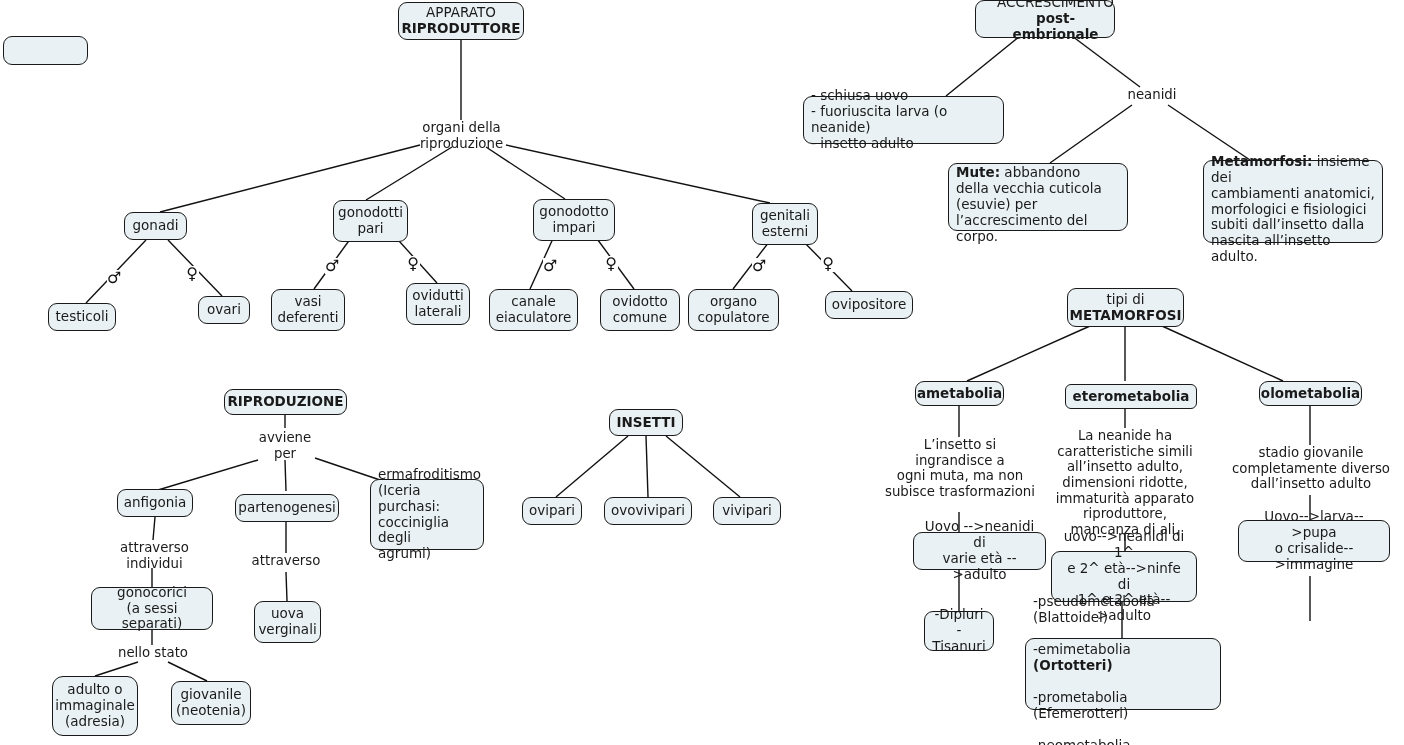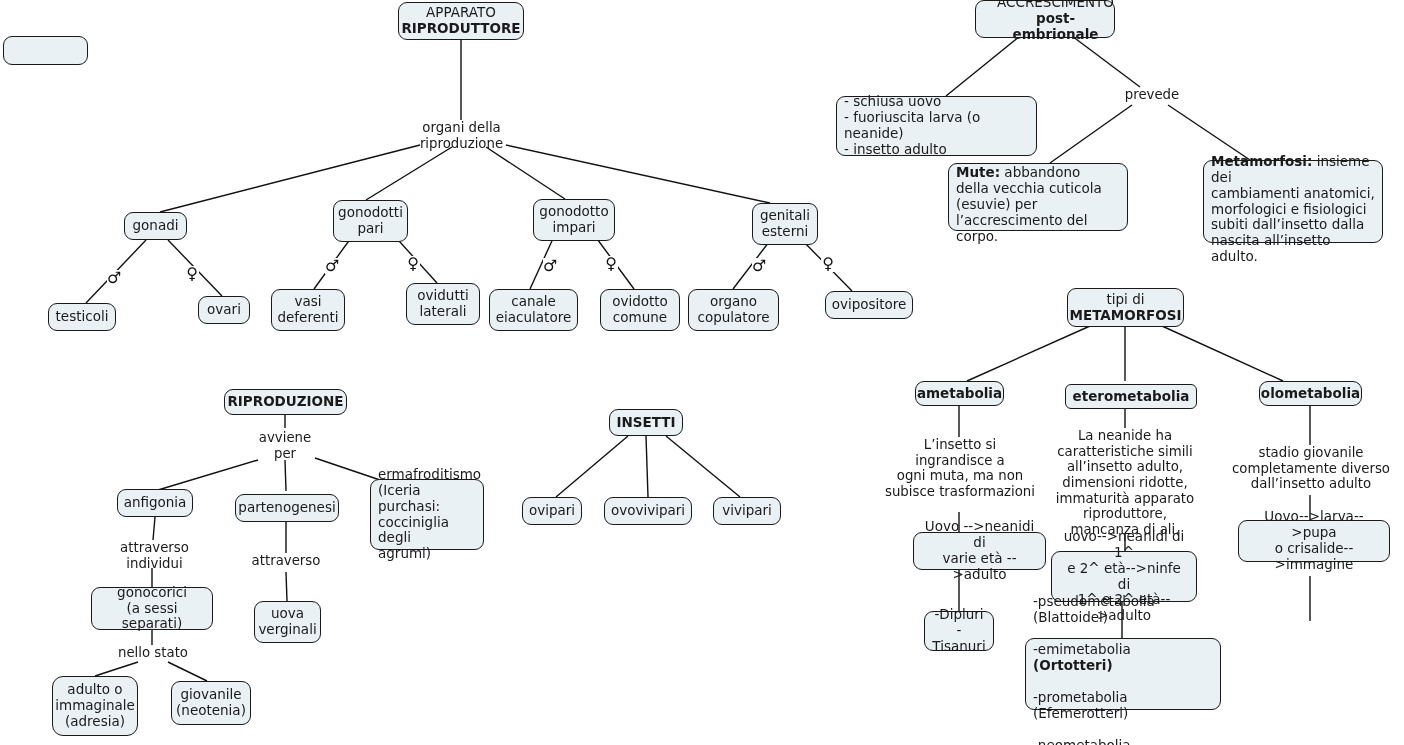--- a/index.html
+++ b/index.html
@@ -128,21 +128,21 @@
   <div class="sym" style="left:185px;top:266px;width:14px;">♀</div>
   <div class="node" style="left:48px;top:303px;width:68px;height:28px;">testicoli</div>
   <div class="node" style="left:198px;top:296px;width:52px;height:28px;">ovari</div>
 
   <div class="node" style="left:333px;top:200px;width:75px;height:42px;">gonodotti
 pari</div>
   <div class="sym" style="left:325px;top:258px;width:14px;">♂</div>
   <div class="sym" style="left:406px;top:256px;width:14px;">♀</div>
   <div class="node" style="left:271px;top:289px;width:74px;height:42px;">vasi
 deferenti</div>
-  <div class="node" style="left:406px;top:283px;width:74px;height:42px;">ovidutti
+  <div class="node" style="left:406px;top:283px;width:64px;height:42px;">ovidutti
 laterali</div>
 
   <div class="node" style="left:533px;top:199px;width:82px;height:42px;">gonodotto
 impari</div>
   <div class="sym" style="left:543px;top:258px;width:14px;">♂</div>
   <div class="sym" style="left:604px;top:256px;width:14px;">♀</div>
   <div class="node" style="left:489px;top:289px;width:89px;height:42px;">canale
 eiaculatore</div>
   <div class="node" style="left:600px;top:289px;width:80px;height:42px;">ovidotto
 comune</div>
@@ -184,25 +184,25 @@
   <div class="node" style="left:609px;top:409px;width:74px;height:27px;font-weight:bold;">INSETTI</div>
   <div class="node" style="left:522px;top:497px;width:60px;height:28px;">ovipari</div>
   <div class="node" style="left:604px;top:497px;width:88px;height:28px;">ovovivipari</div>
   <div class="node" style="left:713px;top:497px;width:68px;height:28px;">vivipari</div>
 
   <div class="node" style="left:975px;top:0px;width:140px;height:38px;flex-direction:column;padding-left:28px;">
     <span>ACCRESCIMENTO</span>
     <b>post-embrionale</b>
   </div>
 
-  <div class="node left" style="left:803px;top:96px;width:201px;height:60px;margin-left:33px;">- schiusa uovo
+  <div class="node left" style="left:803px;top:96px;width:201px;height:48px;">- schiusa uovo
 - fuoriuscita larva (o neanide)
 - insetto adulto</div>
 
-  <div class="label" style="left:1122px;top:87px;width:60px;">prevede</div>
+  <div class="label" style="left:1122px;top:87px;width:60px;">neanidi</div>
 
   <div class="node left" style="left:948px;top:163px;width:180px;height:68px;">
     <span style="display:block;">
       <b>Mute:</b><span style="white-space:pre-line;"> abbandono
 della vecchia cuticola
 (esuvie) per
 l’accrescimento del corpo.</span>
     </span>
   </div>
 

